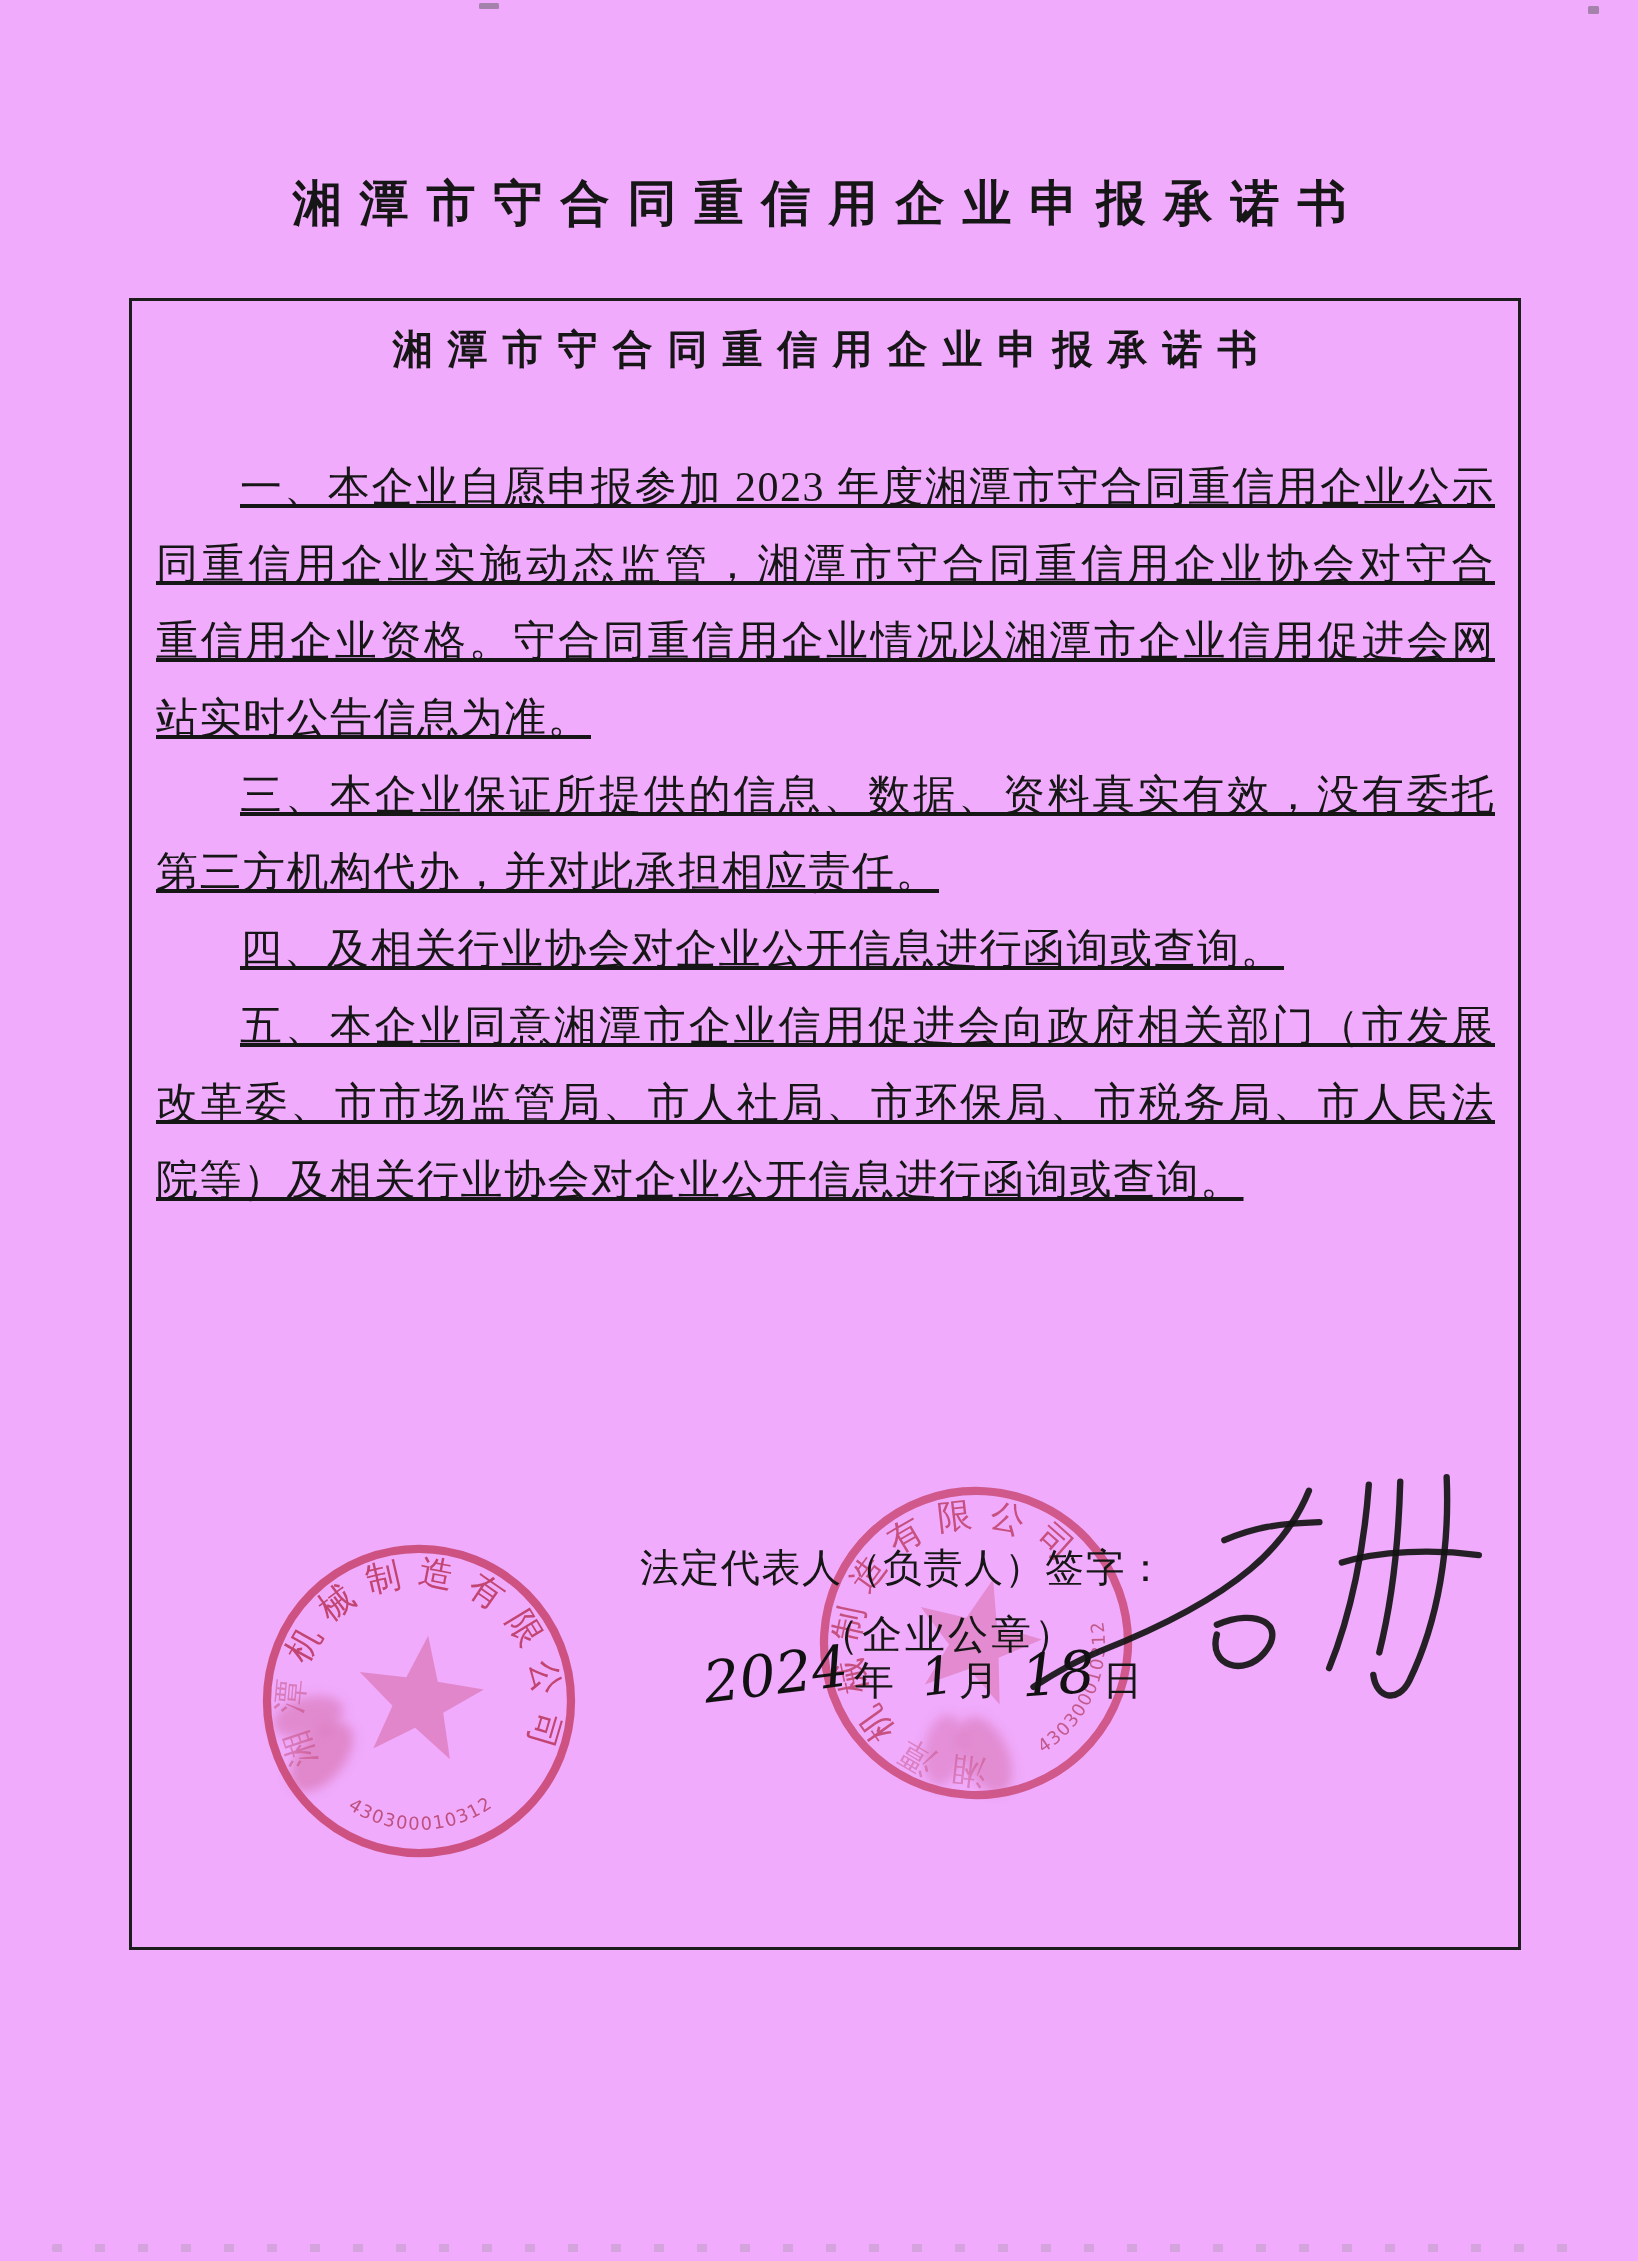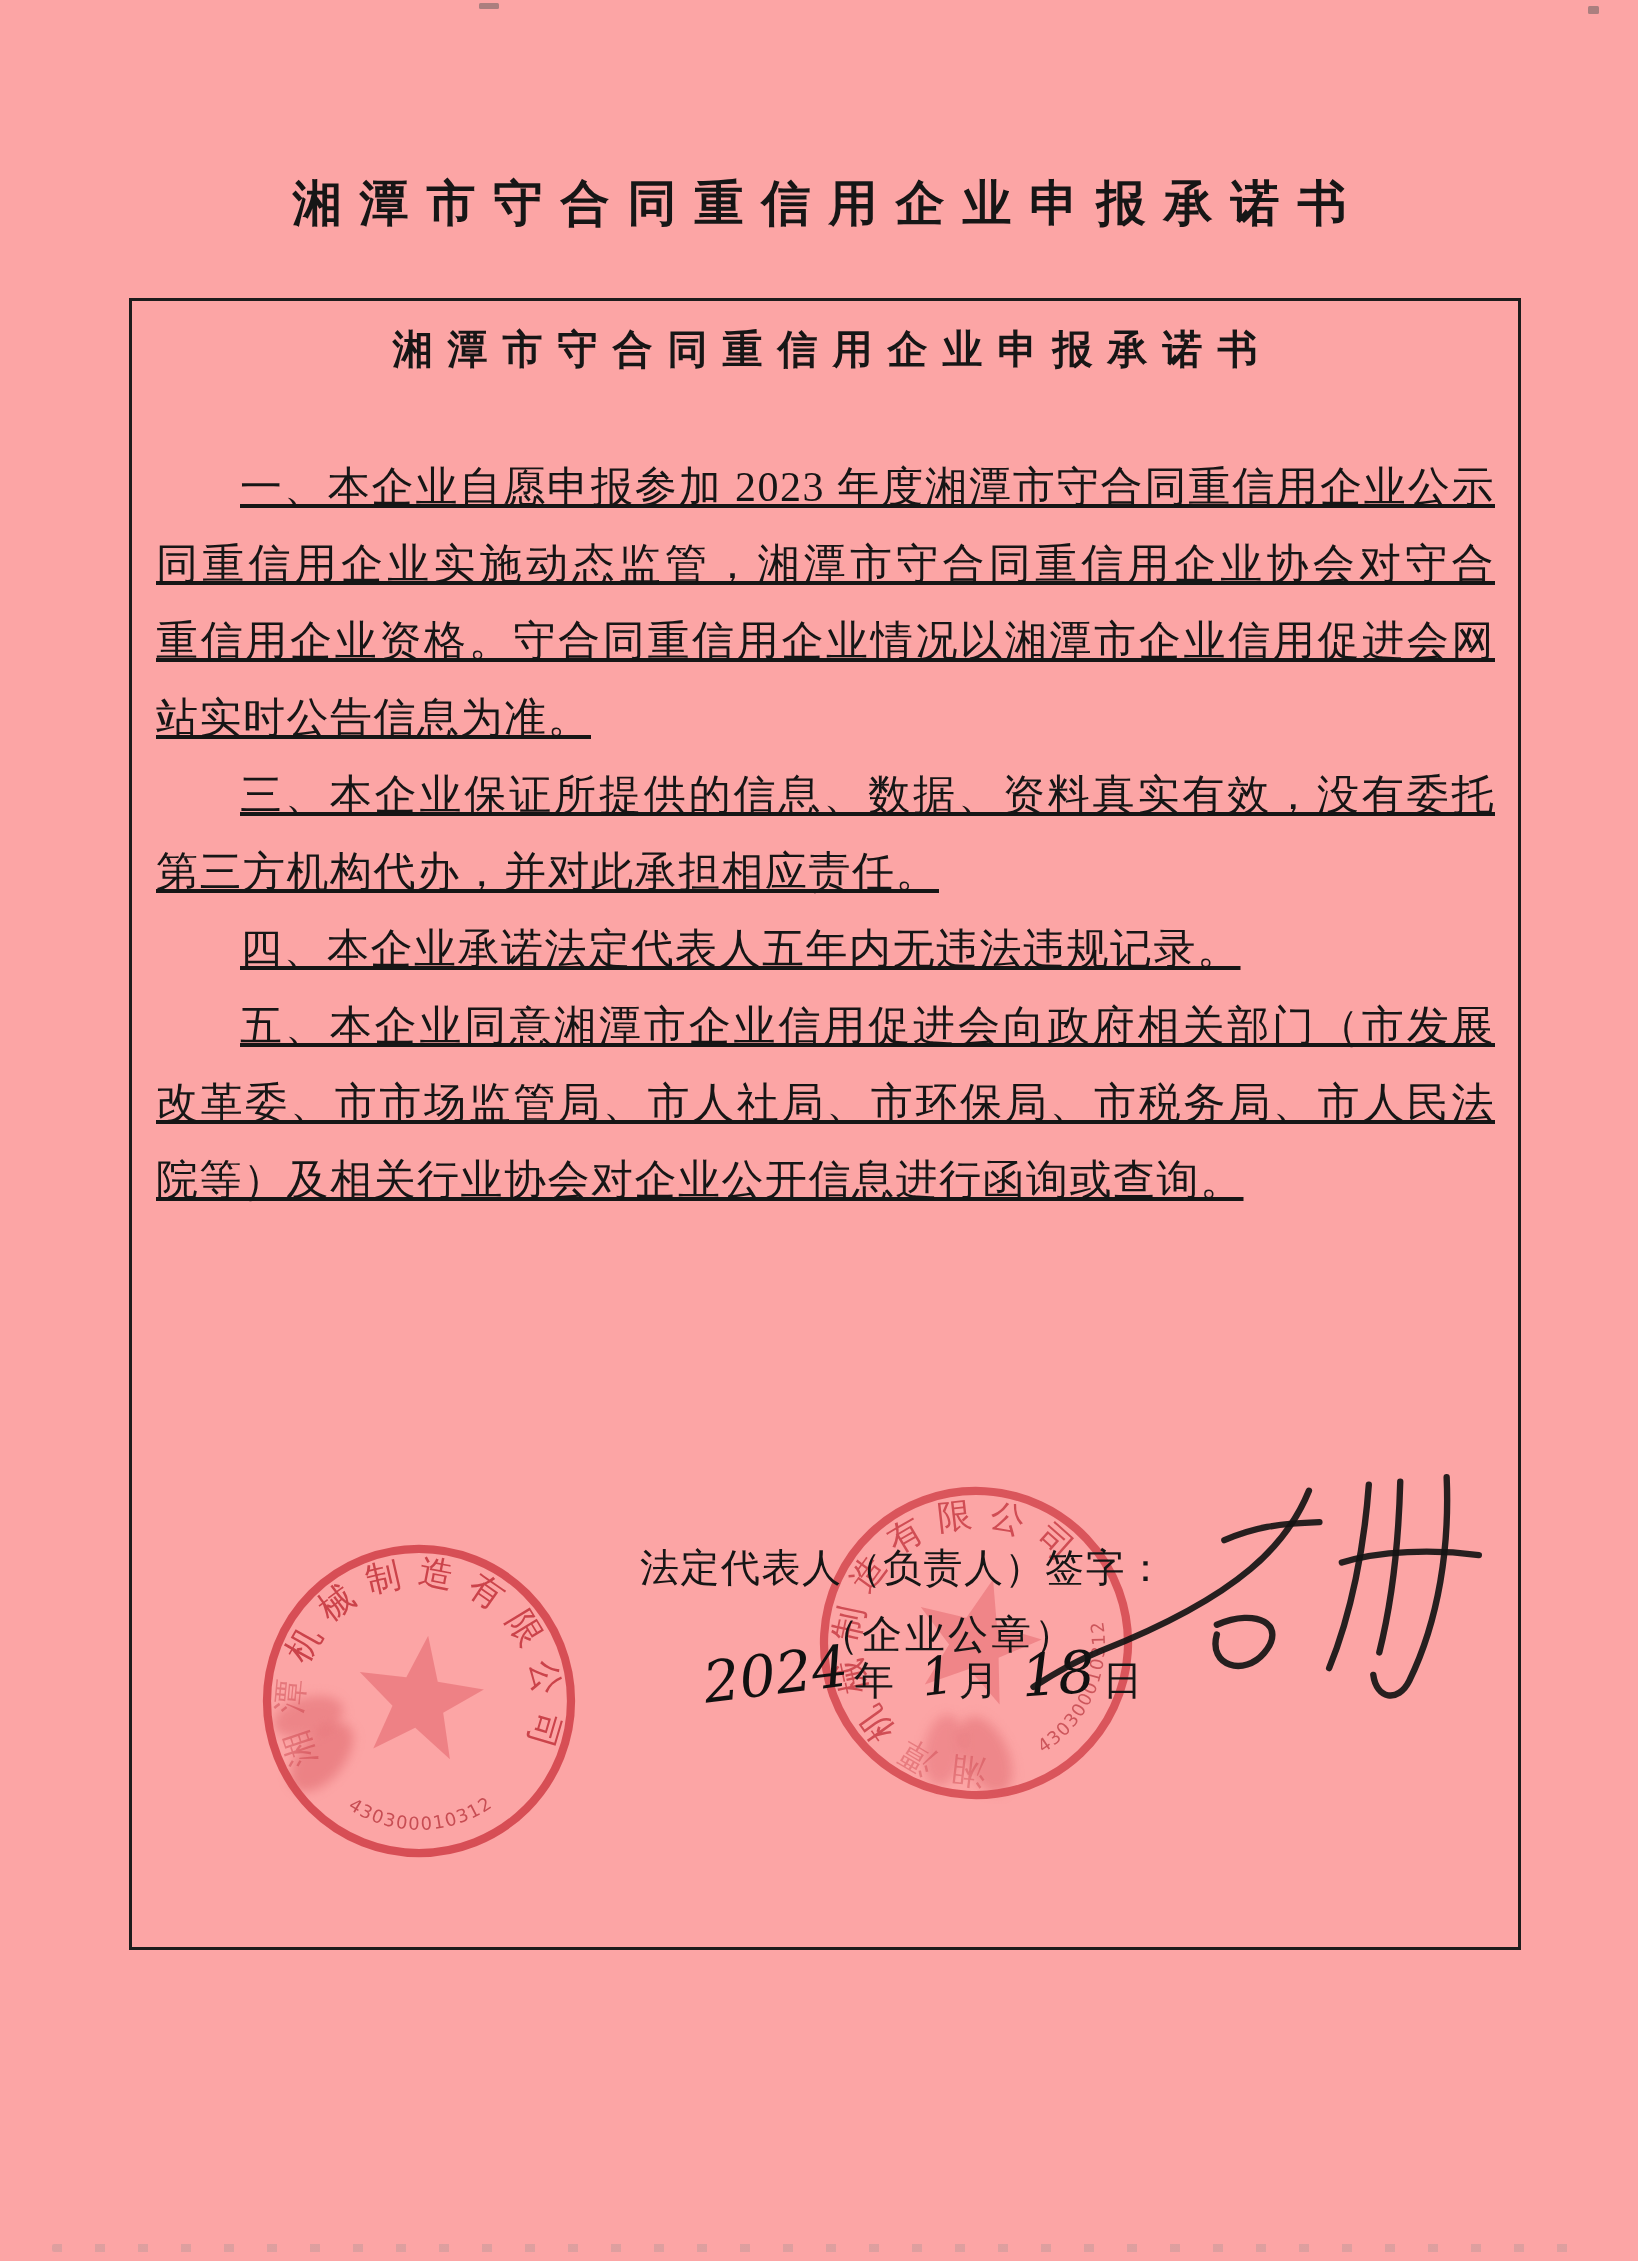--- a/index.html
+++ b/index.html
@@ -1,17 +1,17 @@
 <!DOCTYPE html>
 <html style="font-size:12px"><head>
 <meta charset="utf-8">
 <style>
   html,body{margin:0;padding:0;background:#ffffff;}
   .page{
-    position:relative;width:1639px;height:2261px;background:#fca5a5;
+    position:relative;width:1639px;height:2261px;background:#f0abfc;
     font-family:"Liberation Serif","DejaVu Serif",serif;color:#161616;overflow:hidden;
   }
   .main-title{
     position:absolute;left:0;top:171px;width:100%;text-align:center;
     font-size:49px;font-weight:700;letter-spacing:18px;text-indent:18px;white-space:nowrap;
   }
   .box{
     position:absolute;left:129px;top:298px;width:1386px;height:1646px;
     border:3px solid #1c1c1c;
   }
@@ -78,21 +78,21 @@
   <div class="box">
     <div class="box-title">湘潭市守合同重信用企业申报承诺书</div>
 
     <div class="body-text">
       <div class="line fill indent">一、本企业自愿申报参加 2023 年度湘潭市守合同重信用企业公示</div>
       <div class="line fill">同重信用企业实施动态监管，湘潭市守合同重信用企业协会对守合</div>
       <div class="line fill">重信用企业资格。守合同重信用企业情况以湘潭市企业信用促进会网</div>
       <div class="line end">站实时公告信息为准。</div>
       <div class="line fill indent">三、本企业保证所提供的信息、数据、资料真实有效，没有委托</div>
       <div class="line end">第三方机构代办，并对此承担相应责任。</div>
-      <div class="line end indent">四、本企业承诺法定代表人五年内无违法违规记录。</div>
+      <div class="line end indent">四、及相关行业协会对企业公开信息进行函询或查询。</div>
       <div class="line fill indent">五、本企业同意湘潭市企业信用促进会向政府相关部门（市发展</div>
       <div class="line fill">改革委、市市场监管局、市人社局、市环保局、市税务局、市人民法</div>
       <div class="line end">院等）及相关行业协会对企业公开信息进行函询或查询。</div>
     </div>
   </div>
 
   <svg class="stamp stamp-left" width="322" height="322" viewBox="-215 -215 430 430">
     <defs>
       <filter id="blurL" x="-60%" y="-60%" width="220%" height="220%">
           <feGaussianBlur stdDeviation="7"></feGaussianBlur>

